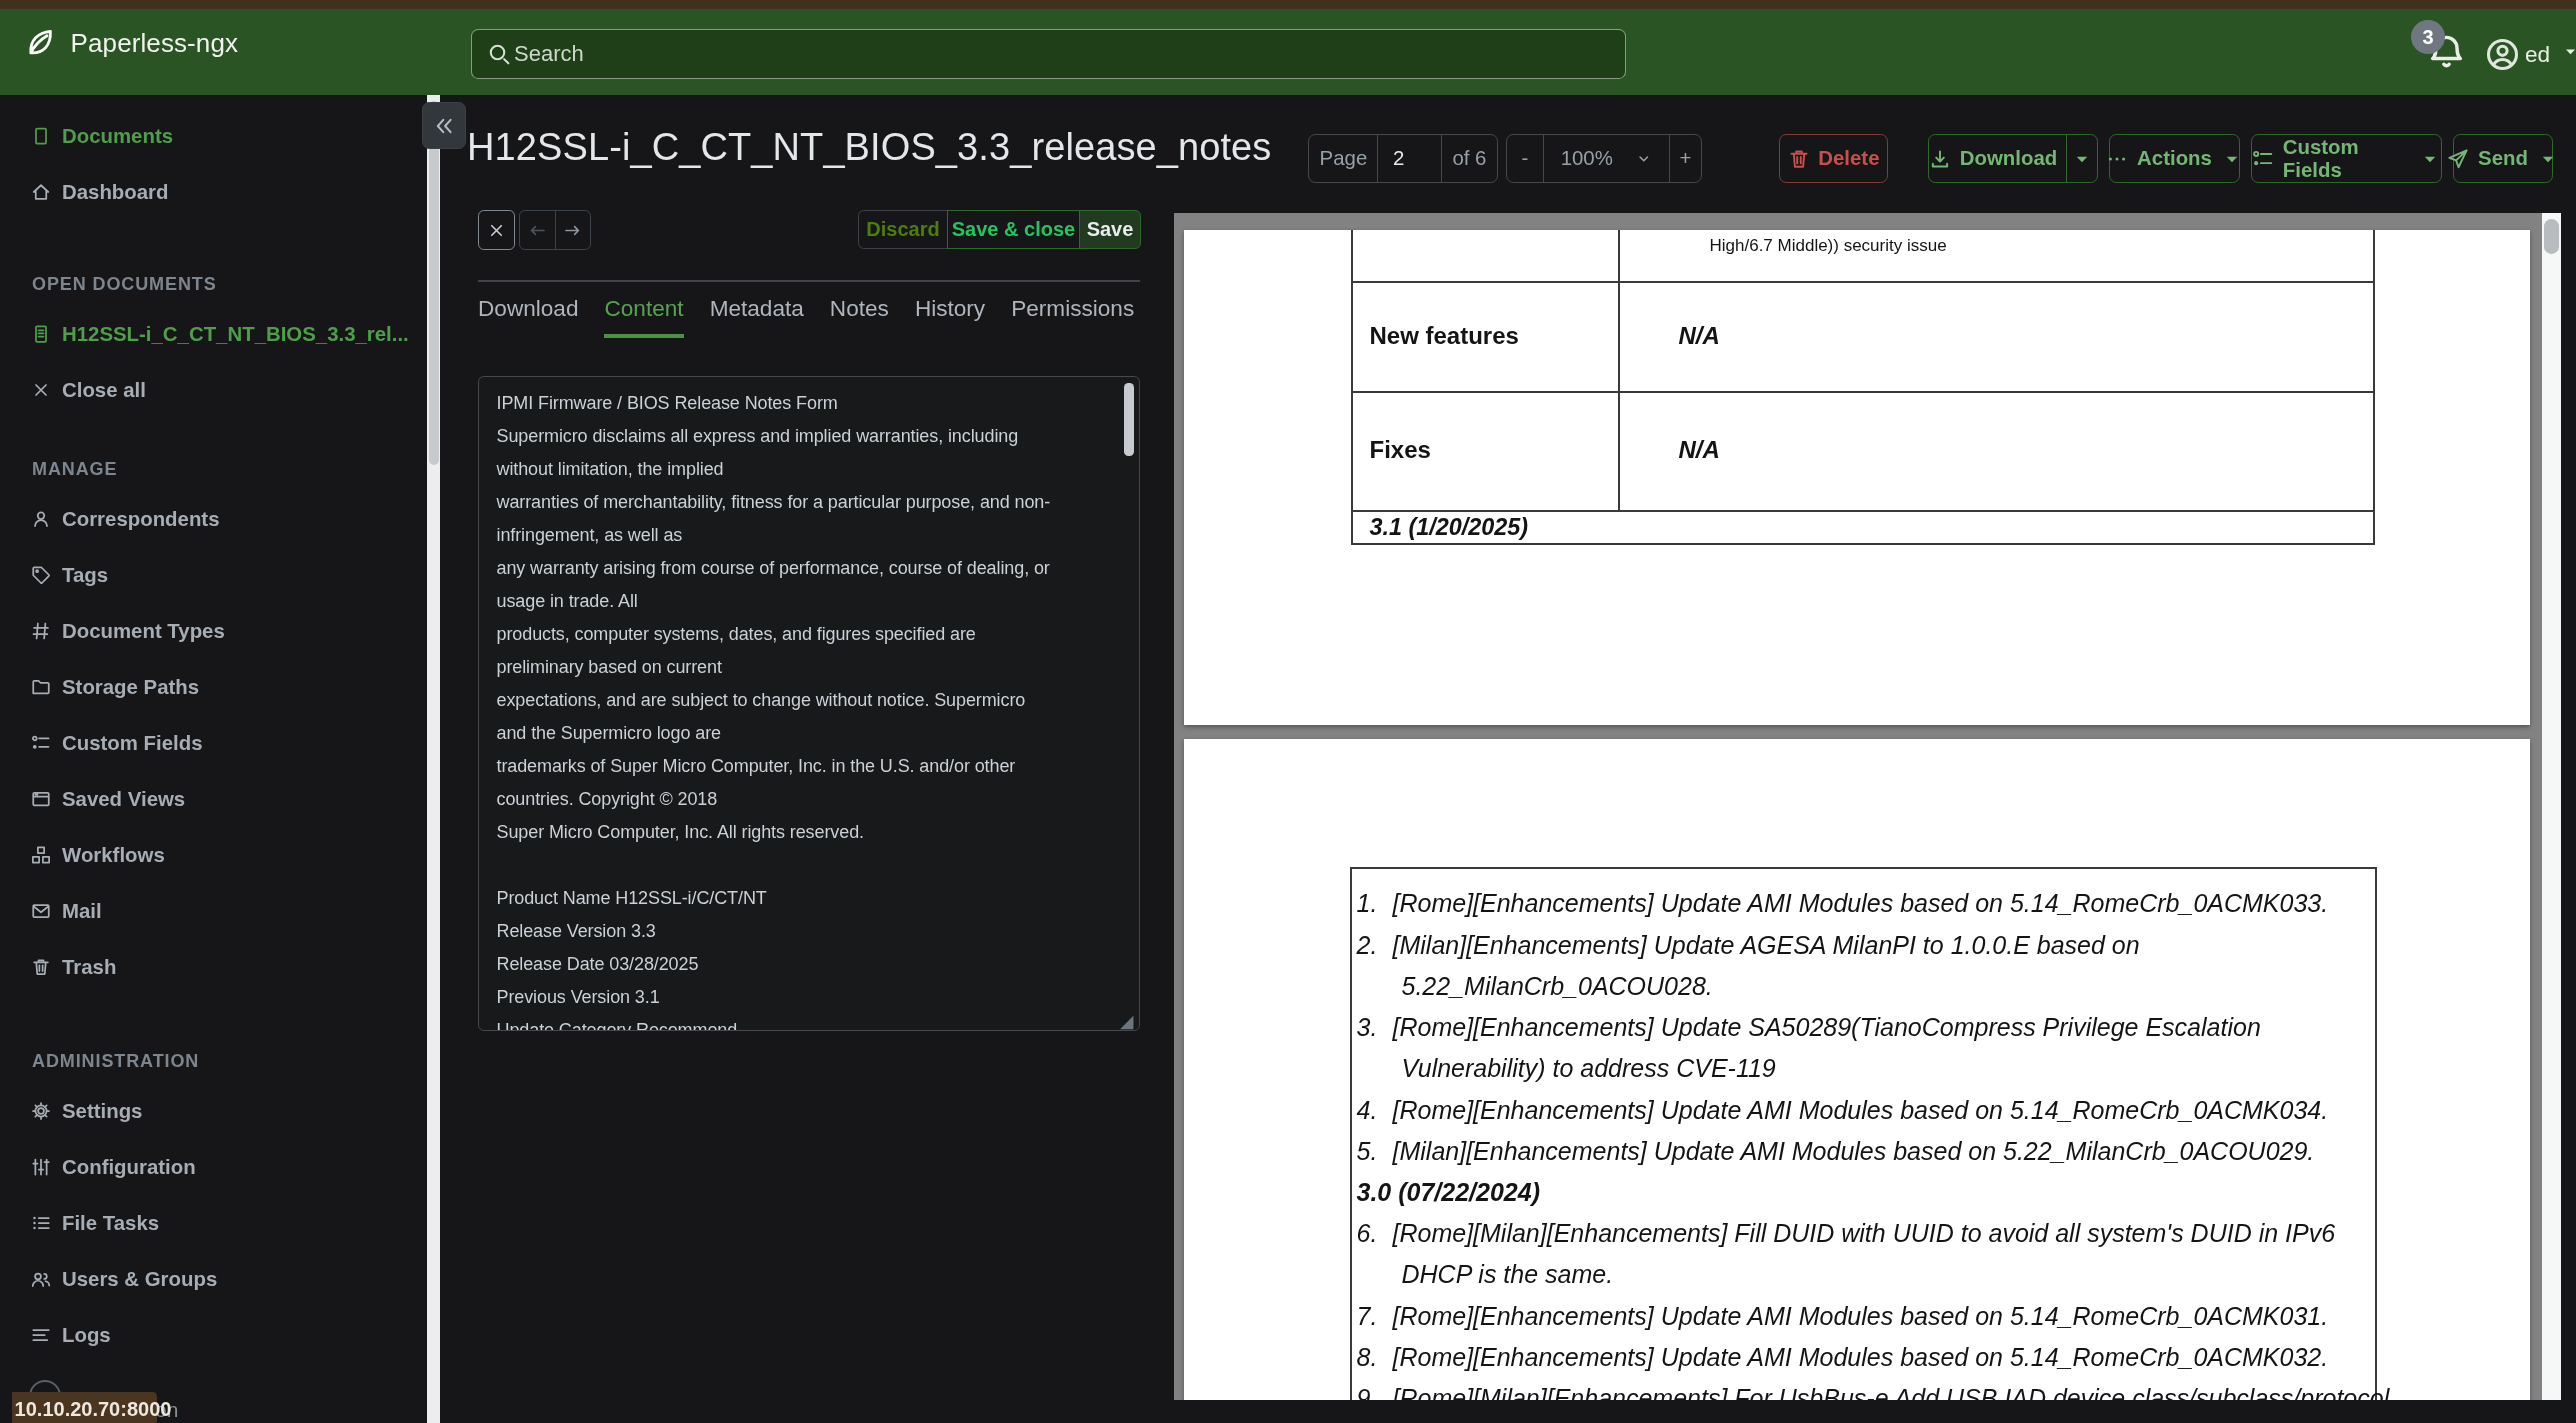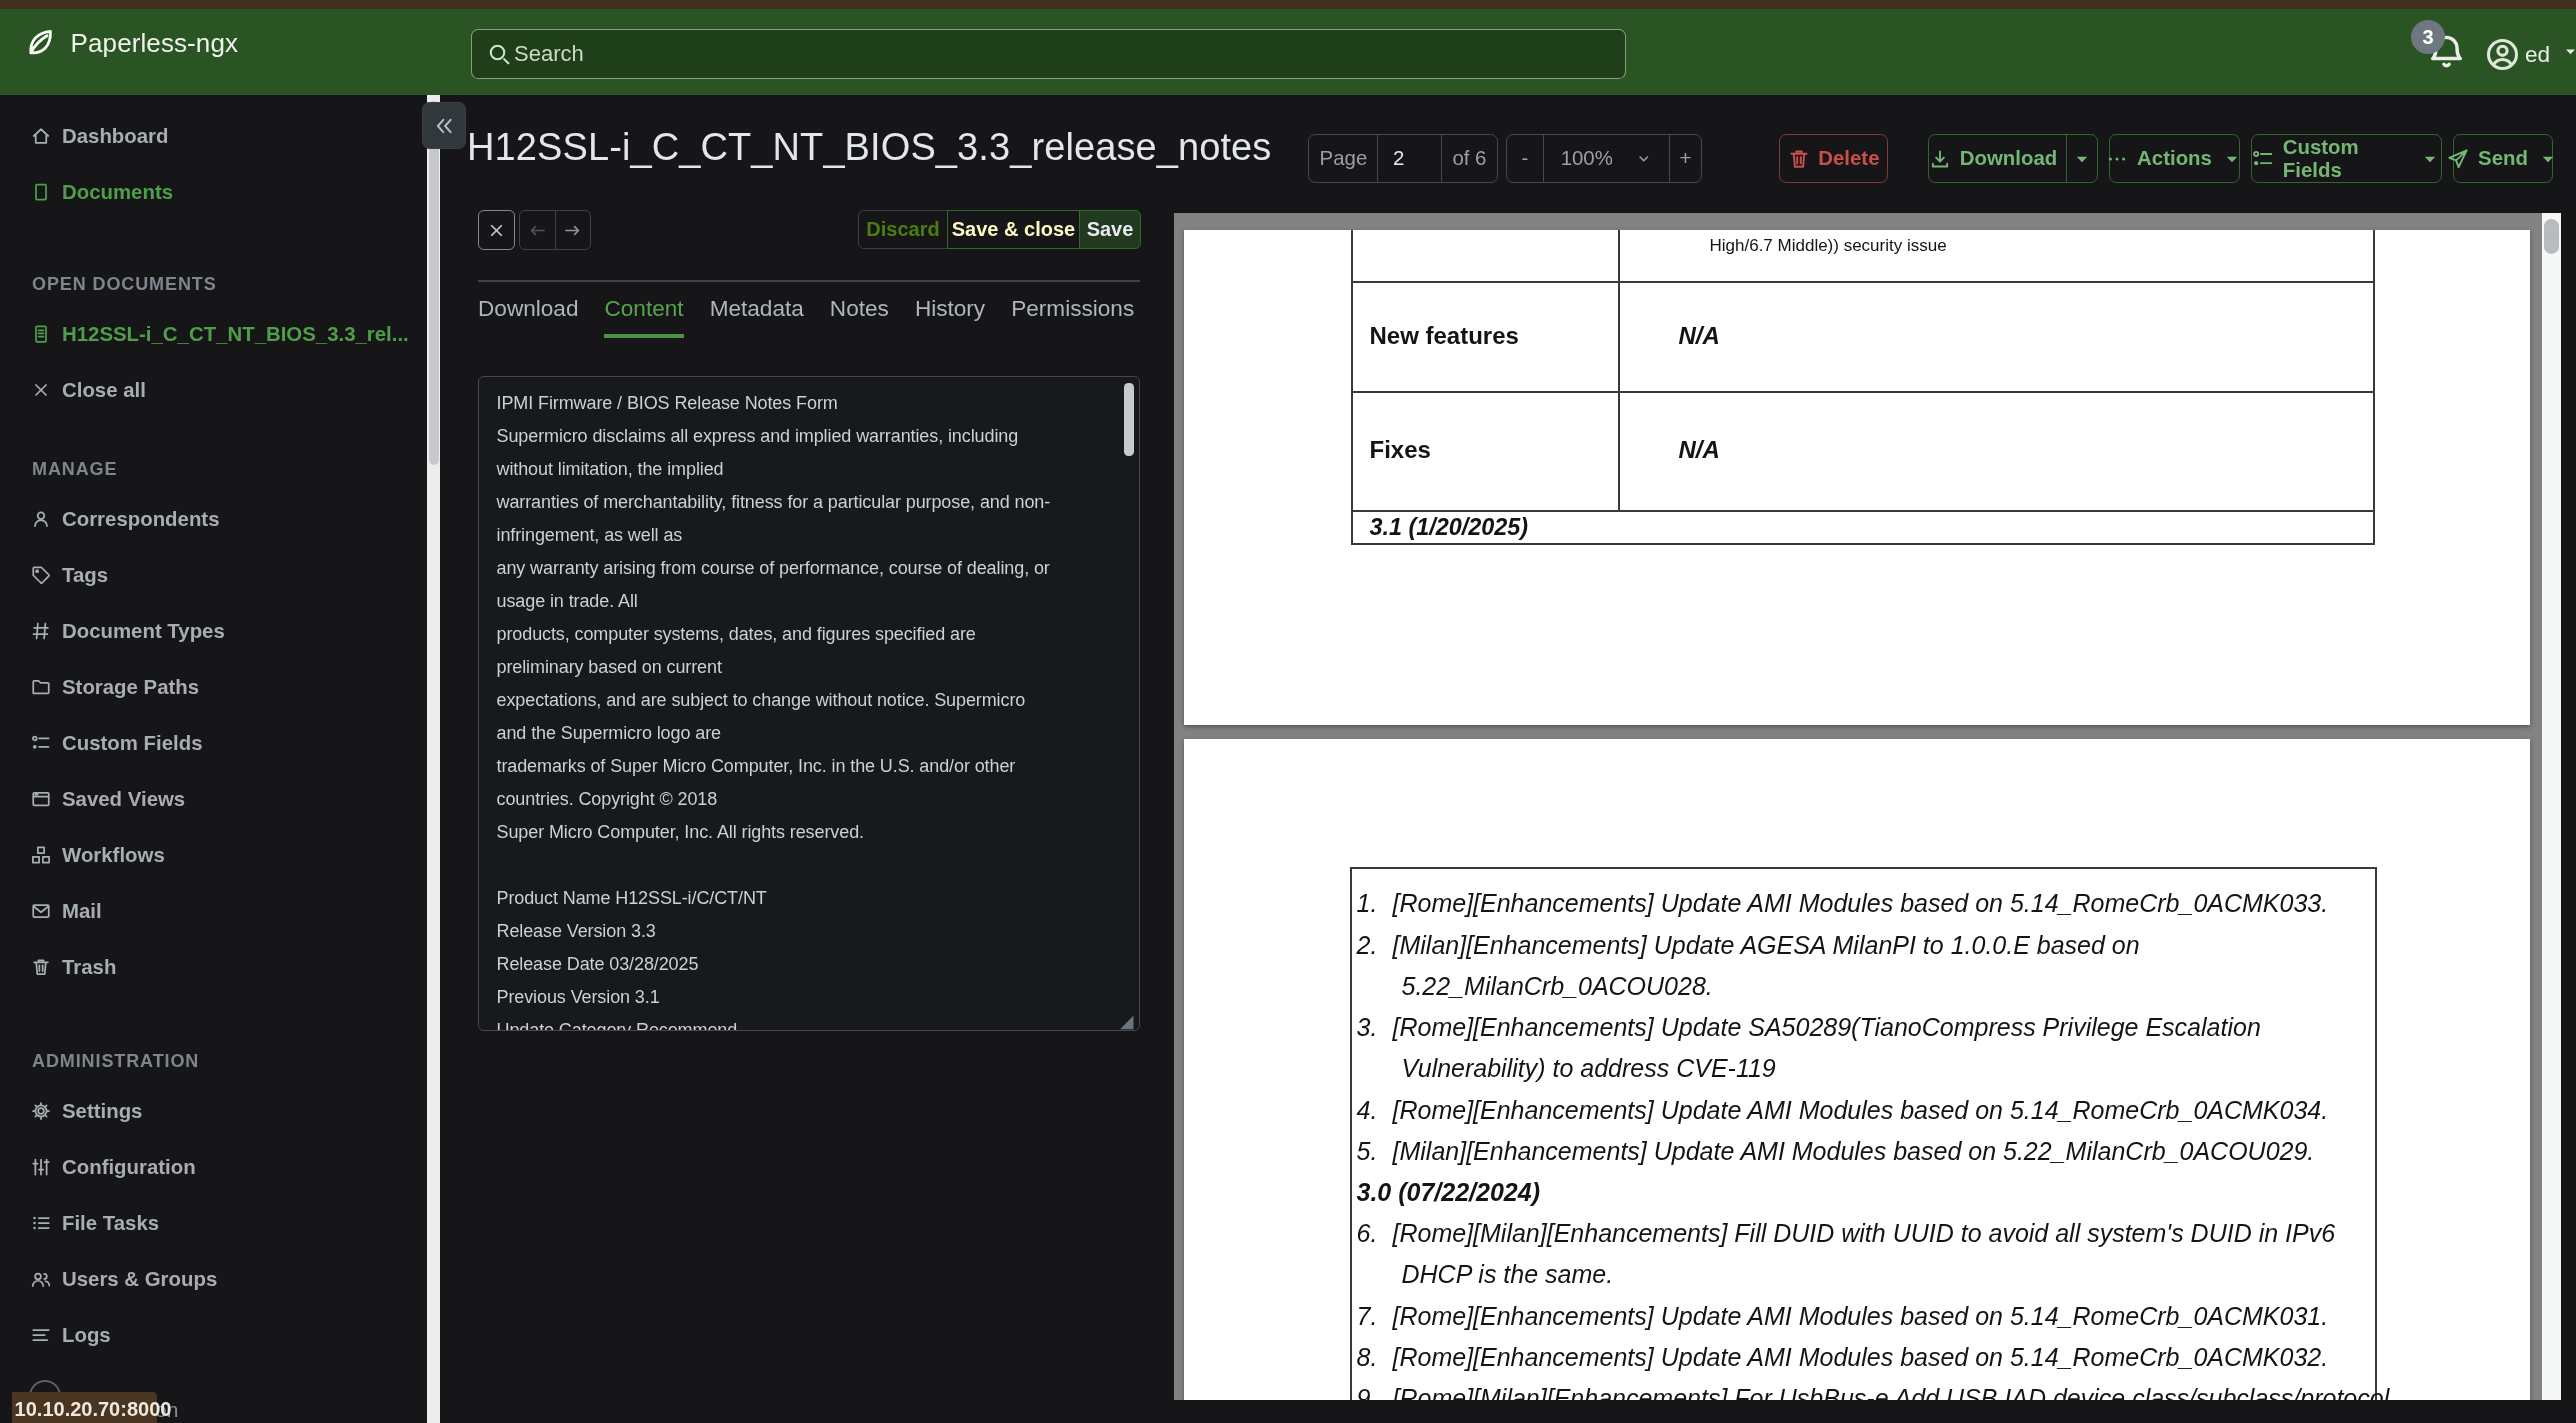--- a/index.html
+++ b/index.html
@@ -102,21 +102,21 @@
   .sqbtn{width:35px;height:38px;display:flex;align-items:center;justify-content:center;font-size:19px;cursor:pointer;}
   #btn-close-doc{left:478px;top:210px;border:1.5px solid #828a91;border-radius:5.8px;color:#c6ccd2;}
   #nav-arrows{left:519px;top:210px;width:70px;height:38px;border:1.5px solid #3d434a;border-radius:5.8px;
     display:flex;}
   #nav-arrows .sqbtn{height:100%;}
   #btn-prev{color:#4d545b;border-right:1.5px solid #3d434a;}
   #btn-next{color:#8d959d;}
   #save-group{left:858px;top:210px;width:283px;height:39px;display:flex;font-size:20px;font-weight:600;}
   #btn-discard{width:88px;border:1.5px solid #3b4147;border-radius:5.8px 0 0 5.8px;color:#4d7c0f;
     display:flex;align-items:center;justify-content:center;cursor:pointer;}
-  #btn-saveclose{width:132px;border:1.5px solid var(--btn-green-border);margin-left:-1.5px;color:#fef9c3;
+  #btn-saveclose{width:132px;border:1.5px solid var(--btn-green-border);margin-left:-1.5px;color:#22c55e;
     display:flex;align-items:center;justify-content:center;cursor:pointer;}
   #btn-save{flex:1;border:1.5px solid var(--btn-green-border);margin-left:-1.5px;border-radius:0 5.8px 5.8px 0;
     background:#223a20;color:#e9ecef;display:flex;align-items:center;justify-content:center;cursor:pointer;}
   #editor-divider{left:478px;top:280px;width:662px;height:1.5px;background:#3f444a;}
   #tabs{left:478px;top:296px;display:flex;gap:26px;}
   .tab{font-size:22.6px;font-weight:500;color:#aeb5bc;padding-bottom:11.7px;cursor:pointer;}
   .tab.active{color:#57a44f;border-bottom:4.4px solid #4d9046;}
   #content-textarea{left:478px;top:376px;width:662px;height:655px;box-sizing:border-box;
     background:#17191b;border:1.5px solid var(--panel-border);border-radius:5.8px;
     color:#ccd1d6;font-family:inherit;font-size:18px;line-height:33px;letter-spacing:-0.1px;
@@ -184,35 +184,35 @@
   </span>
 <span id="username" class="abs">ed</span>
 <span id="user-caret" class="abs ic">
     <svg viewBox="0 0 16 16" width="1em" height="1em">
       <path d="M4.2 6.3 L8 10.3 L11.8 6.3 Z" fill="currentColor"></path>
     </svg>
   </span>
 
 <div id="sidebar" class="abs">
   <div id="sidebar-nav">
+      <div class="nav-item active">
+        <span class="ic">
+          <svg viewBox="0 0 16 16" width="1em" height="1em">
+            <path d="M4.8 2 H11.2 A0.8 0.8 0 0 1 12 2.8 V13.2 A0.8 0.8 0 0 1 11.2 14 H4.8 A0.8 0.8 0 0 1 4 13.2 V2.8 A0.8 0.8 0 0 1 4.8 2 Z" fill="none" stroke="currentColor" stroke-width="1.4" stroke-linecap="round" stroke-linejoin="round"></path>
+          </svg>
+        </span>
+        <span>Documents</span>
+      </div>
       <div class="nav-item">
         <span class="ic">
           <svg viewBox="0 0 16 16" width="1em" height="1em">
             <path d="M2.2 8 L8 2.6 L13.8 8 M3.8 6.8 V13.4 H12.2 V6.8" fill="none" stroke="currentColor" stroke-width="1.4" stroke-linecap="round" stroke-linejoin="round"></path>
           </svg>
         </span>
         <span>Dashboard</span>
-      </div>
-      <div class="nav-item active">
-        <span class="ic">
-          <svg viewBox="0 0 16 16" width="1em" height="1em">
-            <path d="M4.8 2 H11.2 A0.8 0.8 0 0 1 12 2.8 V13.2 A0.8 0.8 0 0 1 11.2 14 H4.8 A0.8 0.8 0 0 1 4 13.2 V2.8 A0.8 0.8 0 0 1 4.8 2 Z" fill="none" stroke="currentColor" stroke-width="1.4" stroke-linecap="round" stroke-linejoin="round"></path>
-          </svg>
-        </span>
-        <span>Documents</span>
       </div>
       <div class="section-header" style="margin-top: 42px;">OPEN DOCUMENTS</div>
       <div class="nav-item active">
         <span class="ic">
           <svg viewBox="0 0 16 16" width="1em" height="1em">
             <path d="M4.8 1.8 H11.2 A0.8 0.8 0 0 1 12 2.6 V13.4 A0.8 0.8 0 0 1 11.2 14.2 H4.8 A0.8 0.8 0 0 1 4 13.4 V2.6 A0.8 0.8 0 0 1 4.8 1.8 Z M6 5 H10 M6 7.5 H10 M6 10 H10" fill="none" stroke="currentColor" stroke-width="1.4" stroke-linecap="round" stroke-linejoin="round"></path>
           </svg>
         </span>
         <span>H12SSL-i_C_CT_NT_BIOS_3.3_rel...</span>
       </div>

